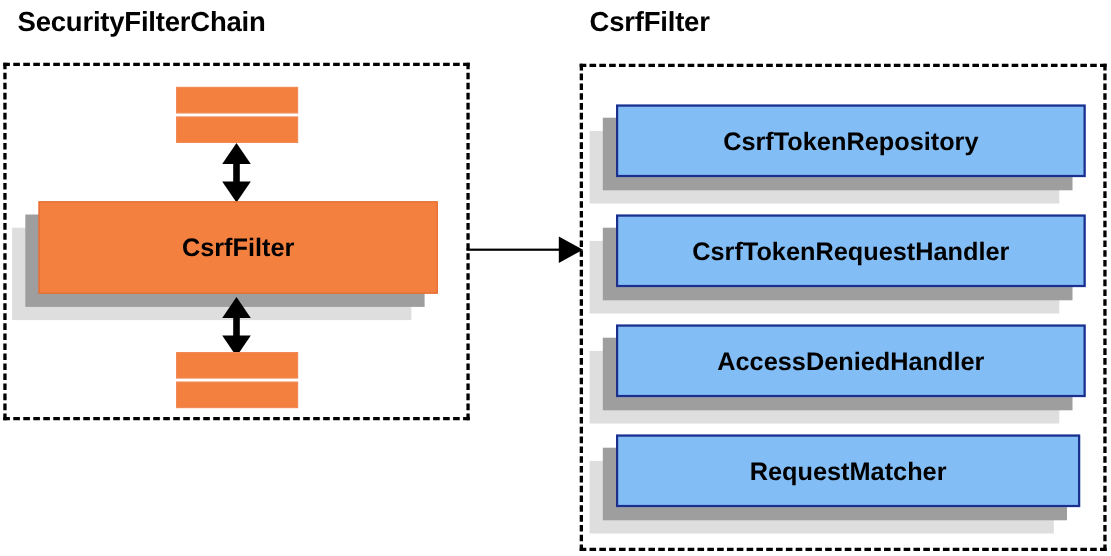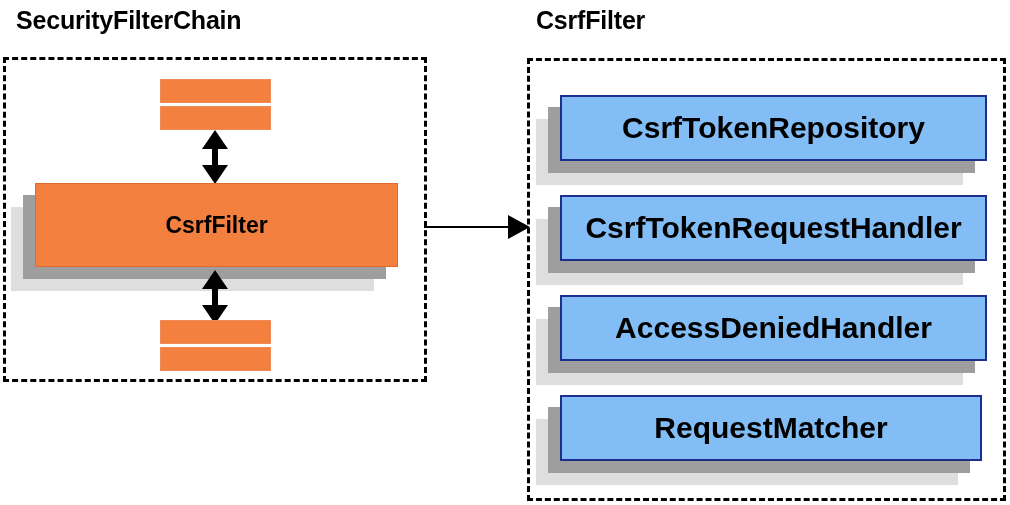--- a/index.html
+++ b/index.html
@@ -66,21 +66,21 @@
     color: #000000;
     text-align: center;
     white-space: nowrap;
   }
 
   
   .box-blue .face {
     background: #82bdf5;
     border: 2px solid #1c2f8c;
   }
-  .box-blue .face-label { font-size: 30px; }
+  .box-blue .face-label { font-size: 23px; }
 
   
   .box-orange .face {
     background: #f4803f;
     border: 1px solid #e06a30;
   }
   .box-orange .face-label { font-size: 23px; }
 
   
   .bar-orange {

